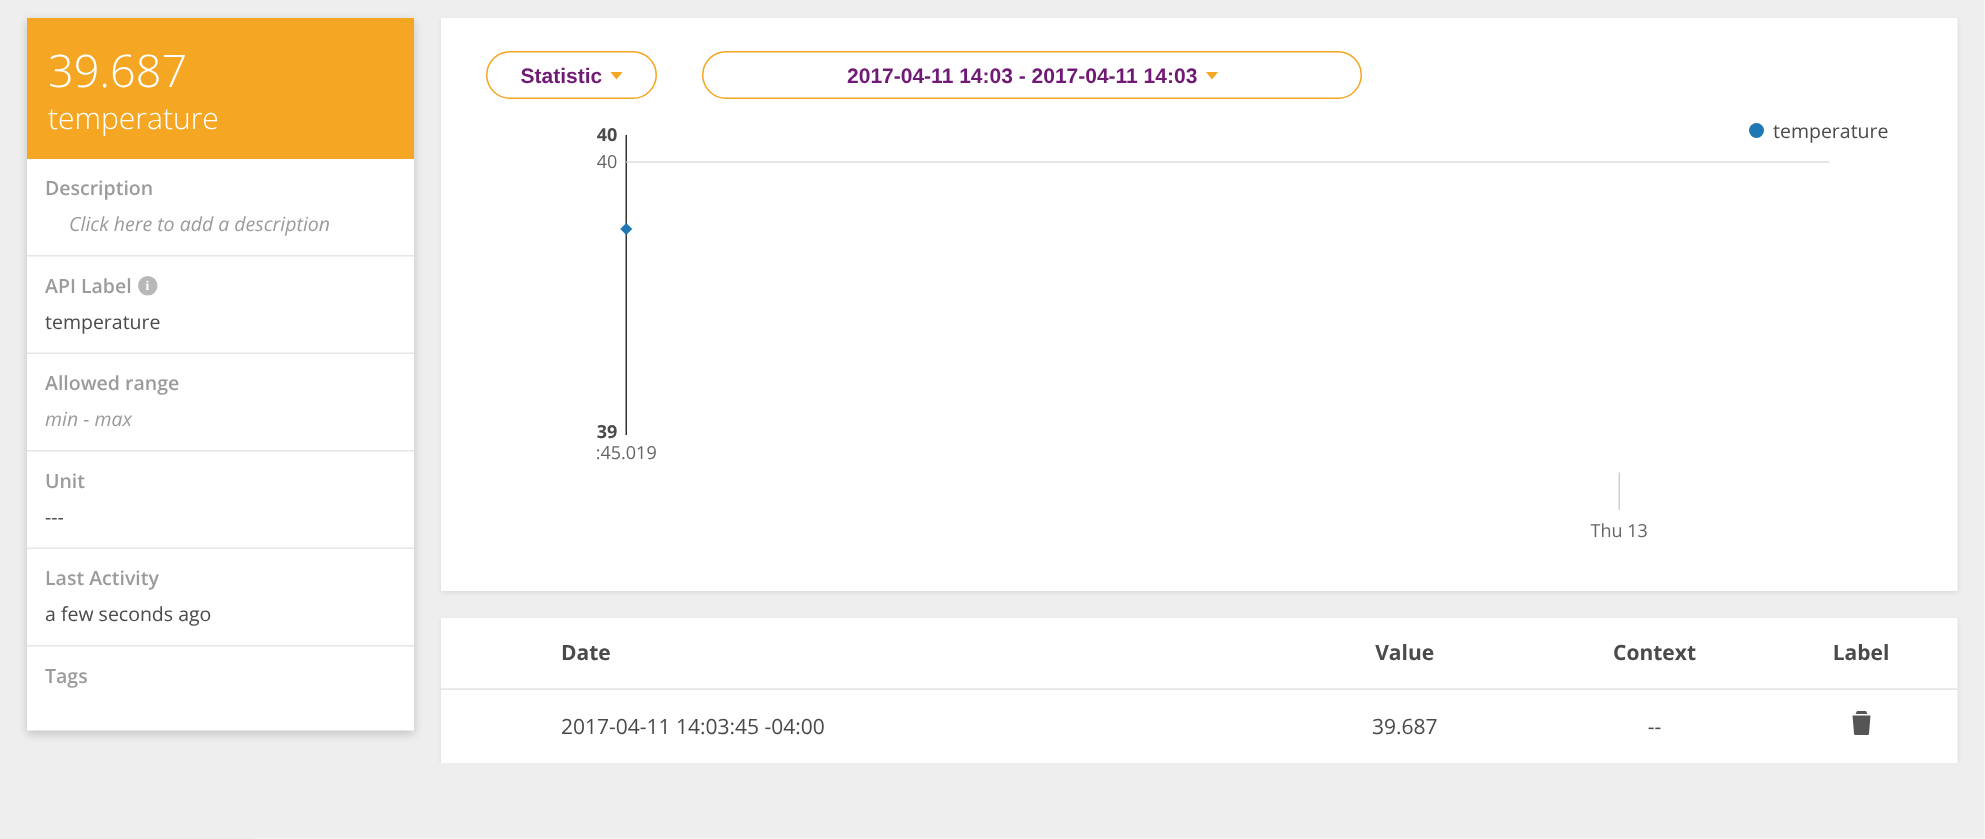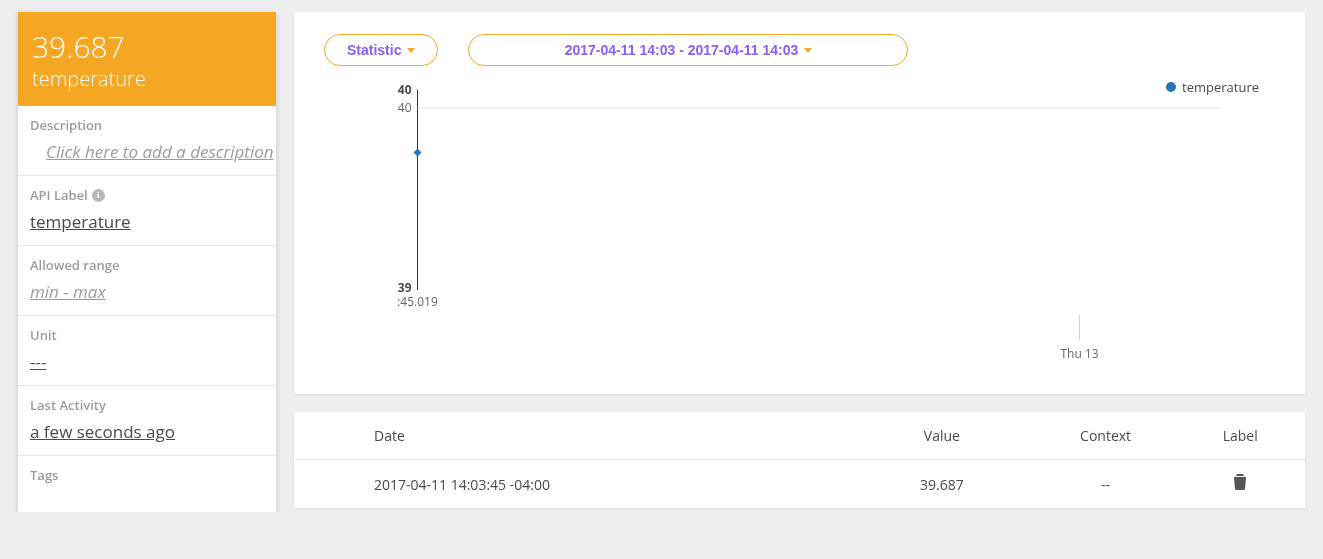--- a/index.html
+++ b/index.html
@@ -46,22 +46,21 @@
     color: #9b9b9b;
     font-weight: 600;
     font-size: 13px;
     display: flex;
     align-items: center;
     gap: 4px;
   }
   .side-content {
     margin-top: 6px;
     color: #4a4a4a;
-    font-size: 17px;
-    text-decoration: underline;
+    font-size: 13px;
   }
   .placeholder-italic {
     font-style: italic;
     color: #9b9b9b;
     padding-left: 16px;
   }
   .muted-italic {
     font-style: italic;
     color: #9b9b9b;
   }
@@ -90,21 +89,21 @@
   }
   .chart-card { padding: 22px 30px 14px 30px; }
   .chart-toolbar {
     display: flex;
     gap: 30px;
     align-items: center;
     margin-bottom: 14px;
   }
   .pill-btn {
     border: 1px solid #f5a623;
-    color: #8b5cf6;
+    color: #701a75;
     background: #fff;
     border-radius: 999px;
     padding: 7px 22px;
     font-size: 14px;
     font-weight: 600;
     cursor: pointer;
     display: inline-flex;
     align-items: center;
     gap: 6px;
     white-space: nowrap;
@@ -135,21 +134,21 @@
   .chart-svg { display: block; }
   .axis-text { font-size: 12px; fill: #4a4a4a; font-weight: 700; }
   .axis-text-light { font-size: 12px; fill: #666; }
   
   .table-card table {
     width: 100%;
     border-collapse: collapse;
   }
   .table-card th {
     text-align: center;
-    font-weight: 400;
+    font-weight: 700;
     color: #4a4a4a;
     padding: 14px 10px;
     border-bottom: 1px solid #e6e6e6;
     font-size: 14px;
   }
   .table-card td {
     text-align: center;
     padding: 14px 26px;
     color: #4a4a4a;
     font-size: 14px;

